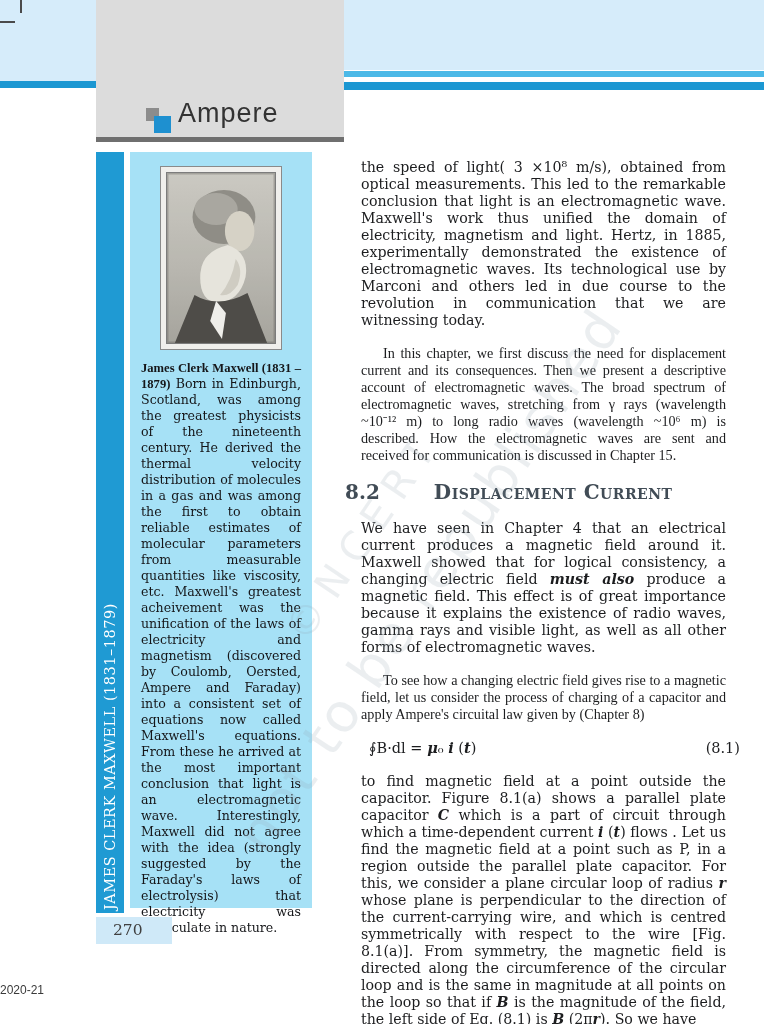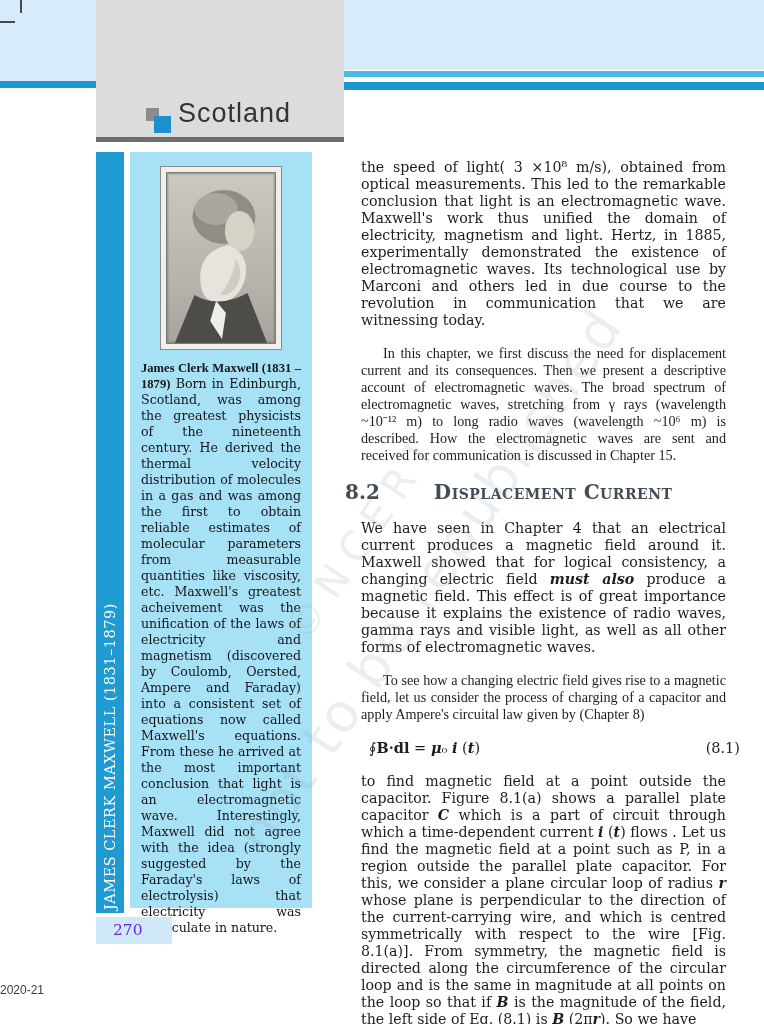--- a/index.html
+++ b/index.html
@@ -33,28 +33,28 @@
           font-size:14.5px;line-height:21px;letter-spacing:0.5px;white-space:nowrap;}
   .panel{position:absolute;left:130px;top:152px;width:182px;height:756px;background:#a6e1f6;}
   .frame{width:122px;height:184px;margin:14px auto 10px auto;background:#f0efec;
          border:1px solid #8a8a8a;padding:5px;}
   .frame .inner{width:100%;height:100%;border:1px solid #7c7c7c;overflow:hidden;}
   .frame svg{display:block;width:100%;height:100%;}
   .bio{margin:0;padding:0 11px;font-size:12.6px;line-height:16px;text-align:justify;color:#151619;}
   .bio .b{font-weight:bold;font-family:Liberation Serif, serif;}
 
   .pagenum{position:absolute;left:96px;top:917px;width:76px;height:27px;background:#cfe9f8;
-           font-size:15.5px;line-height:27px;padding-left:17px;color:#6d28d9;}
+           font-size:15.5px;line-height:27px;padding-left:17px;color:#404040;}
 
   
   .main{position:absolute;left:345px;top:143px;width:397px;}
   .main p{margin:16px;font-size:14.2px;line-height:17px;text-align:justify;}
   .main p.ind{text-indent:22px;font-family:Liberation Serif, serif;}
   .it{font-style:italic;font-weight:bold;}
-  .b{font-weight:bold;}
+  .b{font-weight:normal;}
   h2.sec{margin:13px 0 8px 0;font-size:20px;font-weight:bold;color:#414c56;}
   h2.sec .num{margin-right:14px;}
   h2.sec .sc{font-variant:small-caps;letter-spacing:0.5px;margin-left:40px;}
   .eq{position:relative;margin:10px 0 10px 0;padding-left:24px;padding-right:60px;
       font-size:14.5px;line-height:18px;}
   .eq .enum{position:absolute;right:2px;top:0;}
 
   
   .wm{position:absolute;left:400px;top:560px;transform:translate(-50%,-50%) rotate(-56deg);
       text-align:center;color:#8fa0ac;opacity:0.17;pointer-events:none;z-index:10;
@@ -74,21 +74,21 @@
   <div class="stripe-left"></div>
   <div class="band-right"></div>
   <div class="stripe-thin"></div>
   <div class="stripe-thick"></div>
   <div class="crop-v"></div>
   <div class="crop-h"></div>
 
   <div class="graybox">
     <span class="sq-gray"></span>
     <span class="sq-blue"></span>
-    <span class="physics">Scotland</span>
+    <span class="physics">Ampere</span>
   </div>
 
   <div class="strip"></div>
   <div class="vlabel">JAMES CLERK MAXWELL (1831–1879)</div>
 
   <div class="panel">
     <div class="frame">
       <div class="inner">
         <svg viewBox="0 0 110 170" preserveAspectRatio="none">
           <defs>

